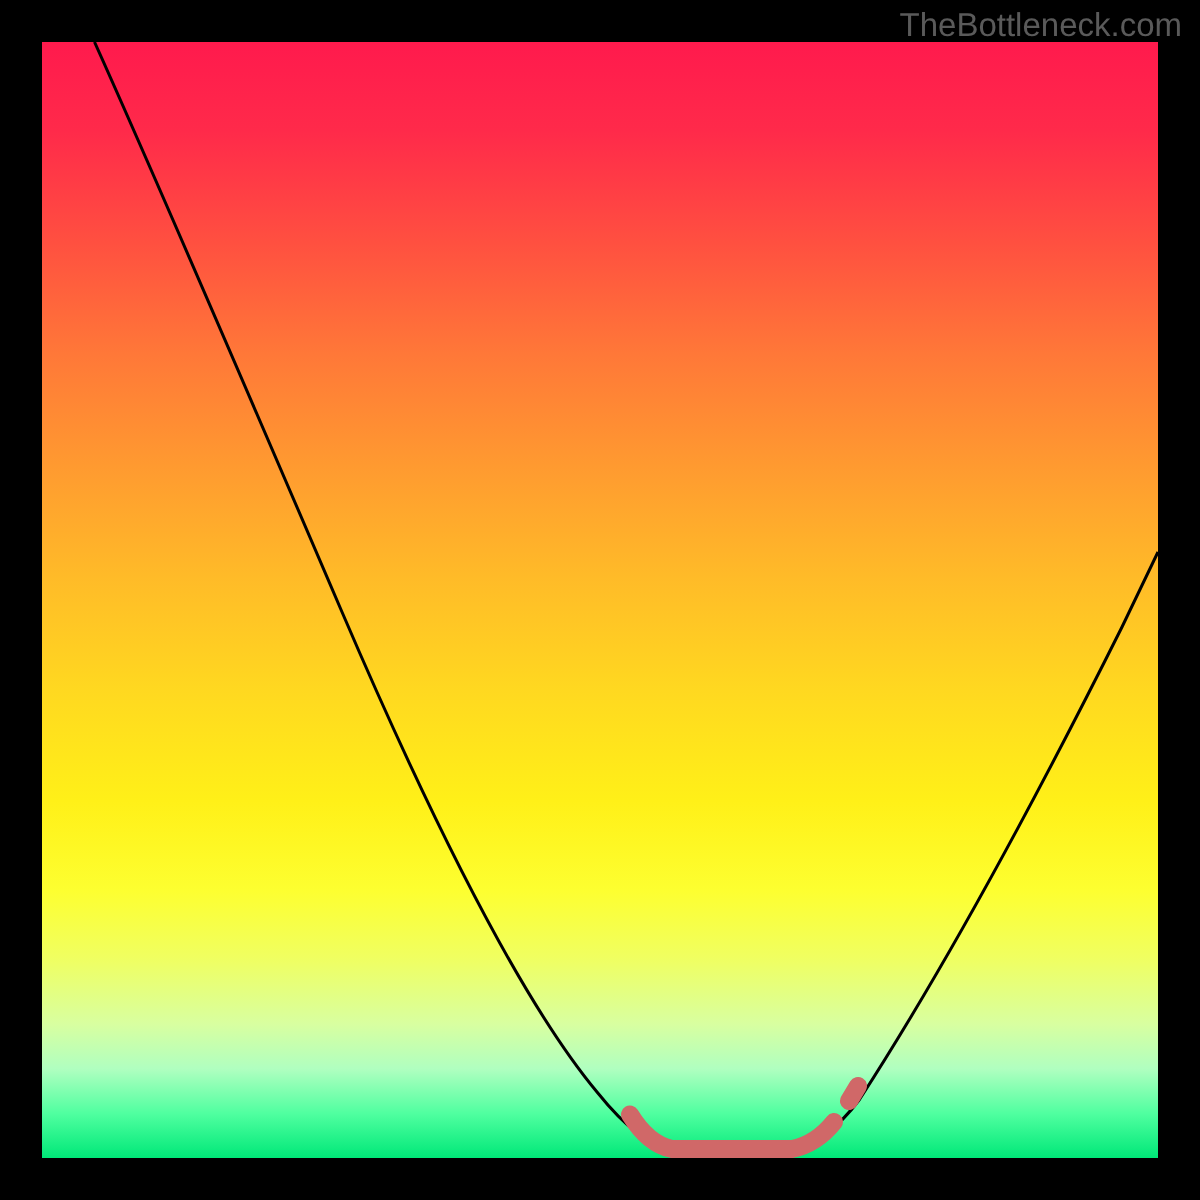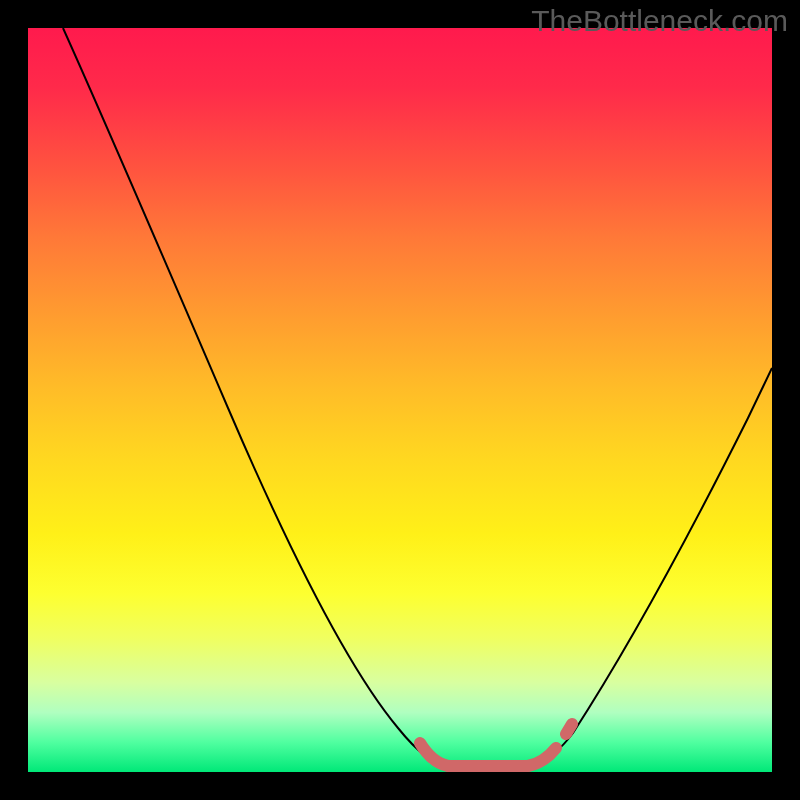--- a/index.html
+++ b/index.html
@@ -9,21 +9,21 @@
     background: #000;
     position: relative;
     font-family: Arial, sans-serif;
     overflow: hidden;
   }
   .watermark {
     position: absolute;
     top: 4px;
     right: 12px;
     color: #5a5a5a;
-    font-size: 30px;
+    font-size: 22px;
     font-weight: 500;
     z-index: 10;
   }
   .plot-area {
     position: absolute;
     left: 28px;
     top: 28px;
     width: 744px;
     height: 744px;
   }

